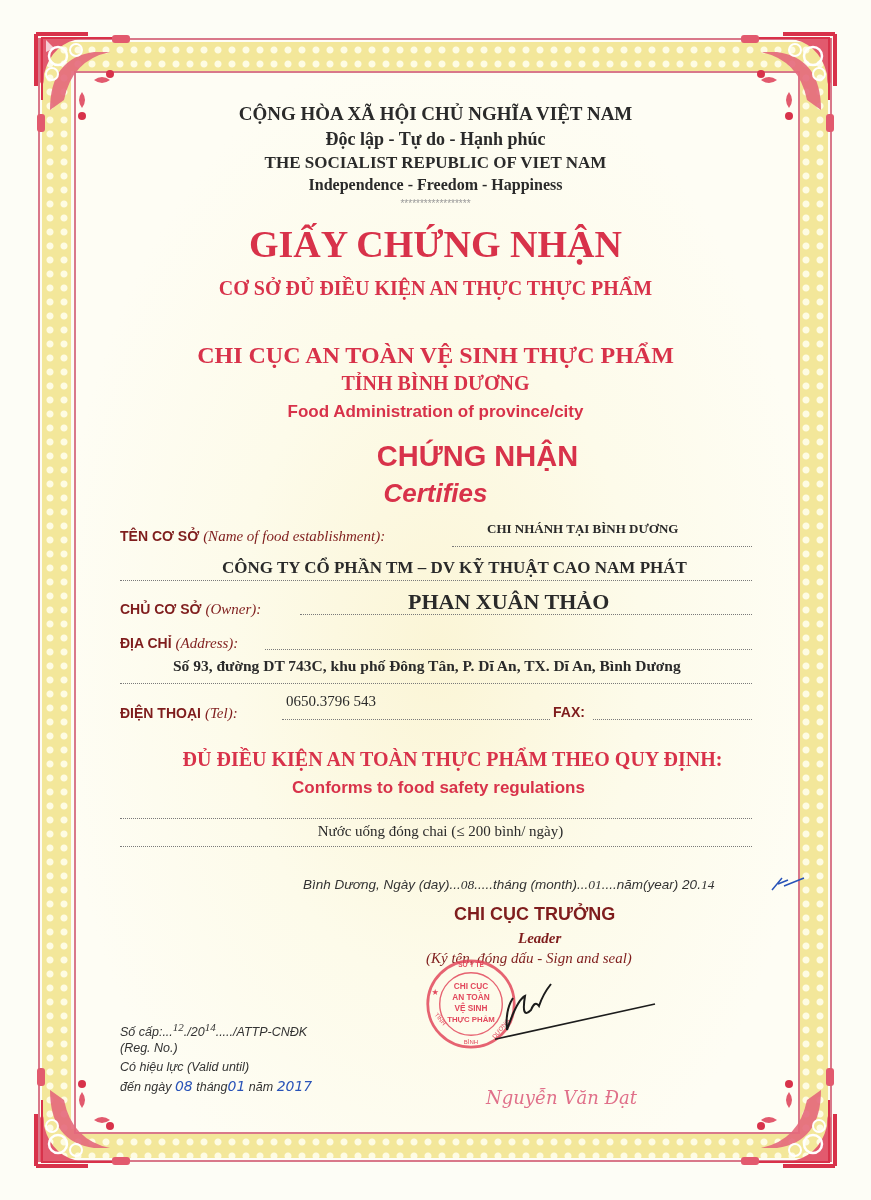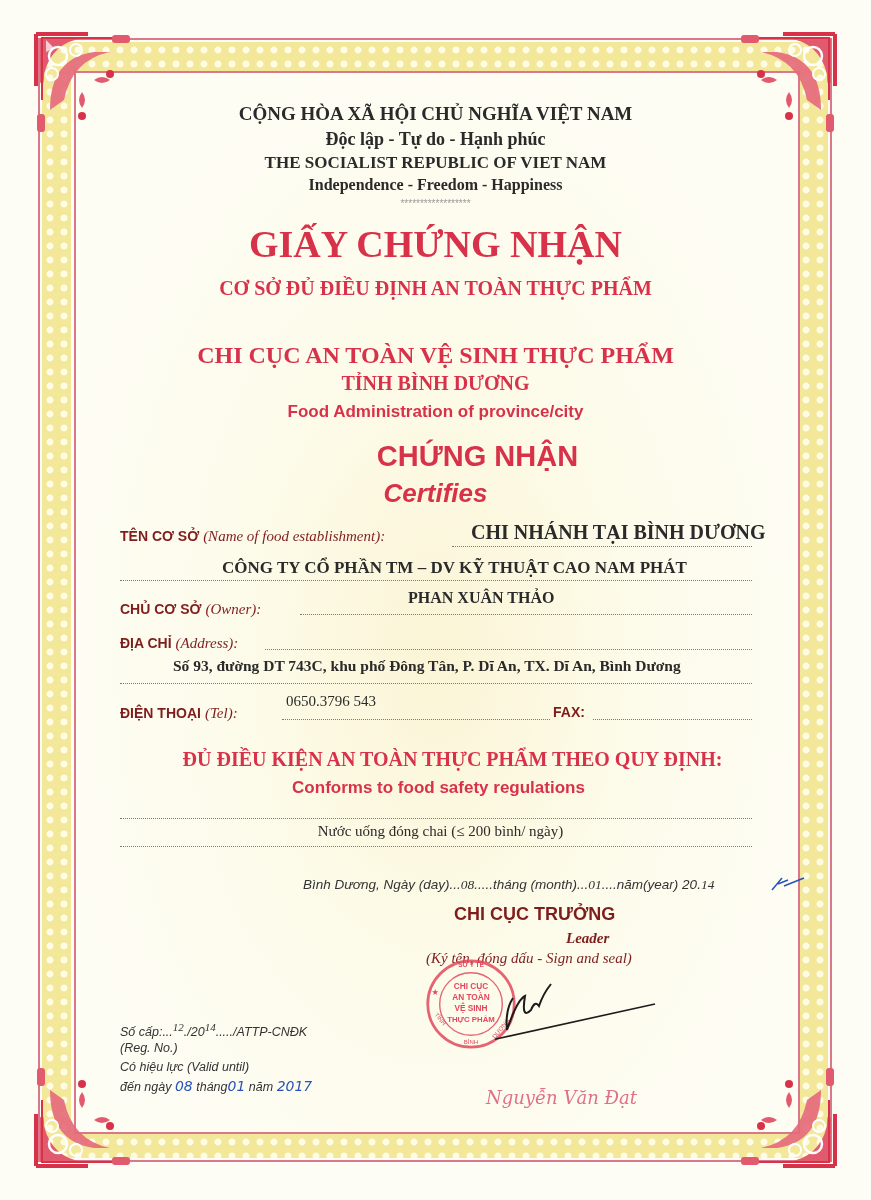--- a/index.html
+++ b/index.html
@@ -28,21 +28,21 @@
   .c-br { left:719px; top:1050px; transform:scale(-1,-1); }
   
   .t { position:absolute; left:0; width:871px; text-align:center; white-space:nowrap; }
   .black { color:#2a2a2a; }
   .red { color:#d8324a; }
   .serif-b { font-family:"Liberation Serif", serif; font-weight:bold; }
   .sans-b { font-family:"Liberation Sans", sans-serif; font-weight:bold; }
   .row { position:absolute; white-space:nowrap; color:#7f1d1d; }
   .lbl { font-family:"Liberation Sans", sans-serif; font-weight:bold; font-size:14px; }
   .lbl-it { font-family:"Liberation Serif", serif; font-style:italic; font-size:15px; font-weight:normal; }
-  .val { font-family:"Liberation Serif", serif; font-weight:bold; font-size:16px; position:absolute; white-space:nowrap; color:#2a2a2a; }
+  .val { font-family:"Liberation Serif", serif; font-weight:bold; font-size:22px; position:absolute; white-space:nowrap; color:#2a2a2a; }
   .dots { position:absolute; border-bottom:1px dotted #7a7a7a; height:0; }
   .small-it { font-family:"Liberation Sans", sans-serif; font-style:italic; font-size:12.5px; color:#333; position:absolute; white-space:nowrap; }
   .hand { font-family:"DejaVu Sans", sans-serif; font-style:italic; color:#2953b8; }
   .stamp { position:absolute; left:425px; top:958px; width:92px; height:92px; }
   .stamp svg { width:100%; height:100%; }
   .signature { position:absolute; left:495px; top:970px; width:170px; height:90px; }
   .sig-name { position:absolute; left:486px; top:1087px; font-family:"DejaVu Serif", serif; font-style:italic; font-size:18px; color:#e0708a; white-space:nowrap; }
 </style>
 </head>
 <body>
@@ -125,33 +125,33 @@
     </svg>
   </div>
 
   <div class="t black serif-b" style="top:129px;font-size:18px;">Độc lập - Tự do - Hạnh phúc</div>
   <div class="t black serif-b" style="top:103px;font-size:19px;">CỘNG HÒA XÃ HỘI CHỦ NGHĨA VIỆT NAM</div>
   <div class="t black serif-b" style="top:153px;font-size:17px;">THE SOCIALIST REPUBLIC OF VIET NAM</div>
   <div class="t black serif-b" style="top:176px;font-size:16px;">Independence - Freedom - Happiness</div>
   <div class="t" style="top:198px;font-size:10px;color:#999;font-family:'Liberation Sans',sans-serif;">******************</div>
 
   <div class="t red serif-b" style="top:222px;font-size:38px;">GIẤY CHỨNG NHẬN</div>
-  <div class="t red serif-b" style="top:277px;font-size:20px;">CƠ SỞ ĐỦ ĐIỀU ĐỊNH AN TOÀN THỰC PHẨM</div>
+  <div class="t red serif-b" style="top:277px;font-size:20px;">CƠ SỞ ĐỦ ĐIỀU KIỆN AN THỰC THỰC PHẨM</div>
   <div class="t red serif-b" style="top:342px;font-size:24px;">CHI CỤC AN TOÀN VỆ SINH THỰC PHẨM</div>
   <div class="t red serif-b" style="top:372px;font-size:20px;">TỈNH BÌNH DƯƠNG</div>
   <div class="t red sans-b" style="top:402px;font-size:17px;">Food Administration of province/city</div>
 
   <div class="t red sans-b" style="top:440px;font-size:29px;padding-left:42px;">CHỨNG NHẬN</div>
   <div class="t red sans-b" style="top:478px;font-size:26px;font-style:italic;">Certifies</div>
 
   <div class="row" style="left:120px;top:527px;">
     <span class="lbl">TÊN CƠ SỞ</span>
     <span class="lbl-it">(Name of food establishment):</span>
   </div>
-  <div class="val" style="left:471px;top:521px;font-size:20px;font-family:Liberation Serif, serif;">CHI NHÁNH TẠI BÌNH DƯƠNG</div>
+  <div class="val" style="left:487px;top:521px;font-size:13px;font-family:Liberation Serif, serif;">CHI NHÁNH TẠI BÌNH DƯƠNG</div>
   <div class="dots" style="left:452px;top:546px;width:300px;"></div>
   <div class="val" style="left:222px;top:558px;font-size:17px;">CÔNG TY CỔ PHẦN TM – DV KỸ THUẬT CAO NAM PHÁT</div>
   <div class="dots" style="left:120px;top:580px;width:632px;"></div>
 
   <div class="row" style="left:120px;top:600px;">
     <span class="lbl">CHỦ CƠ SỞ</span>
     <span class="lbl-it">(Owner):</span>
   </div>
   <div class="val" style="left:408px;top:589px;">PHAN XUÂN THẢO</div>
   <div class="dots" style="left:300px;top:614px;width:452px;"></div>
@@ -180,21 +180,21 @@
   <div class="dots" style="left:120px;top:846px;width:632px;"></div>
 
   <div class="small-it" style="left:303px;top:877px;font-size:13.5px;">
     <span>Bình Dương, Ngày (day)...</span><span style="font-family:'Liberation Serif',serif;">08</span><span>.....tháng (month)...</span><span style="font-family:'Liberation Serif',serif;">01</span><span>....năm(year) 20.</span><span style="font-family:'Liberation Serif',serif;">14</span>
   </div>
   <svg style="position:absolute;left:768px;top:874px;" width="40" height="20">
     <path d="M4 16 L14 4 M10 10 L20 6 M16 12 L36 4" stroke="#2953b8" stroke-width="1.5" fill="none"></path>
   </svg>
 
   <div class="row sans-b" style="left:454px;top:904px;font-size:18px;">CHI CỤC TRƯỞNG</div>
-  <div class="row" style="left:518px;top:930px;font-size:15px;font-style:italic;font-weight:bold;font-family:'Liberation Serif',serif;margin-left:48px;">Leader</div>
+  <div class="row" style="left:518px;top:930px;font-size:15px;font-style:italic;font-weight:bold;font-family:'Liberation Serif',serif;">Leader</div>
   <div class="row" style="left:426px;top:950px;font-size:15px;font-style:italic;font-family:'Liberation Serif',serif;">(Ký tên, đóng dấu - Sign and seal)</div>
 
   <div class="stamp">
     <svg viewBox="0 0 100 100">
       <circle cx="50" cy="50" r="47" fill="none" stroke="#e2485c" stroke-width="3" opacity="0.85"></circle>
       <circle cx="50" cy="50" r="34" fill="none" stroke="#e2485c" stroke-width="1.5" opacity="0.85"></circle>
       <text x="50" y="10" text-anchor="middle" font-family="Liberation Sans, sans-serif" font-size="7" font-weight="bold" fill="#e2485c">SỞ Y TẾ</text>
       <text x="50" y="34" text-anchor="middle" font-family="Liberation Sans, sans-serif" font-size="9" font-weight="bold" fill="#e2485c">CHI CỤC</text>
       <text x="50" y="46" text-anchor="middle" font-family="Liberation Sans, sans-serif" font-size="9" font-weight="bold" fill="#e2485c">AN TOÀN</text>
       <text x="50" y="58" text-anchor="middle" font-family="Liberation Sans, sans-serif" font-size="9" font-weight="bold" fill="#e2485c">VỆ SINH</text>

